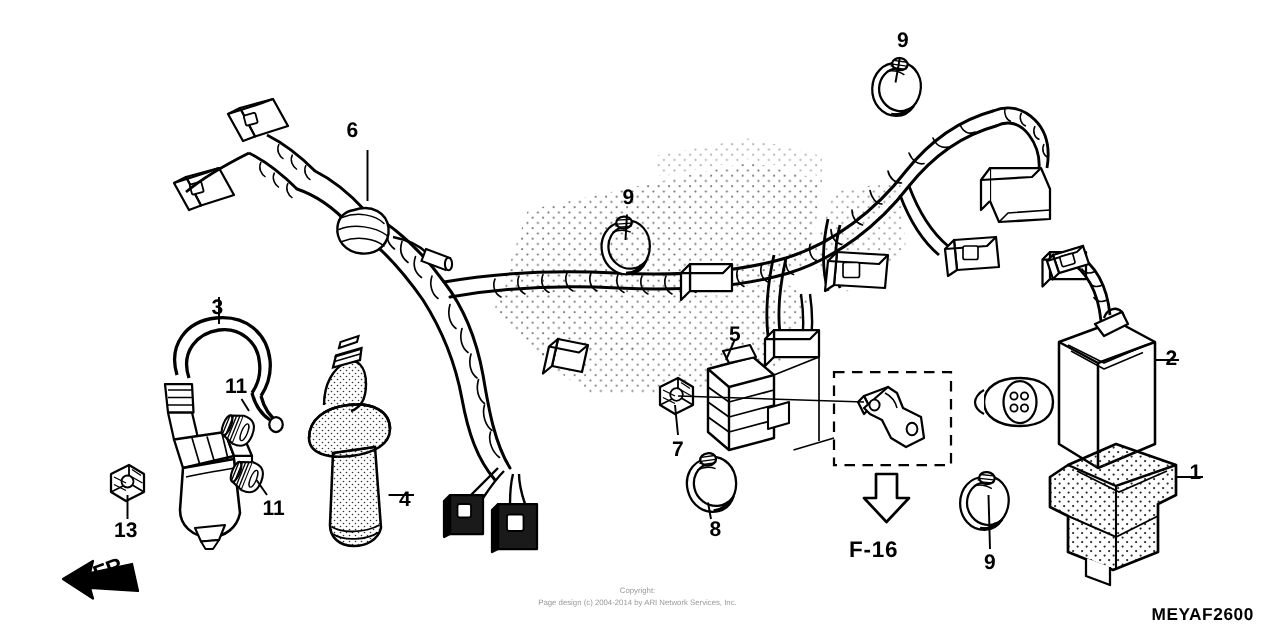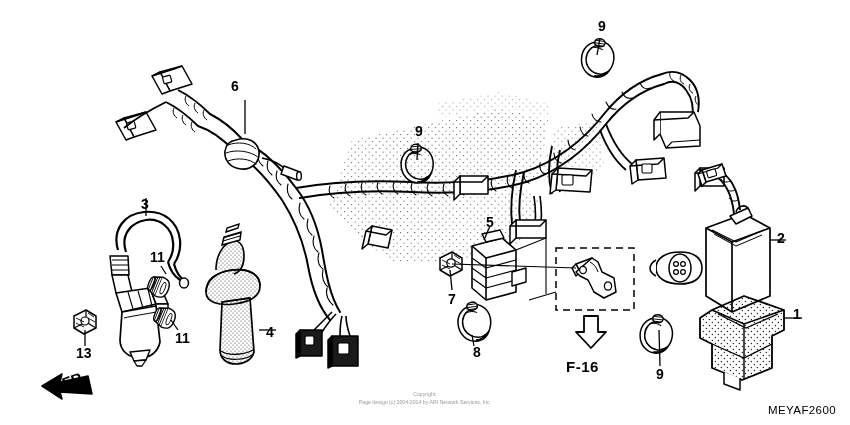--- a/index.html
+++ b/index.html
@@ -6,21 +6,21 @@
   body{width:850px;height:425px;overflow:hidden;
        font-family:"Liberation Sans",sans-serif;color:#000;}
   #stage{position:relative;width:850px;height:425px;background:#fff;}
   #art{position:absolute;left:0;top:0;}
   .lbl{position:absolute;font-family:"Liberation Sans",sans-serif;
        font-weight:bold;color:#000;line-height:1;white-space:nowrap;}
   .num{font-size:14px;}
   .fref{font-size:15px;letter-spacing:.5px;}
   .frtxt{font-size:15px;font-weight:bold;}
   .code{position:absolute;right:14px;bottom:9px;font-size:11.5px;
-        font-weight:normal;letter-spacing:.4px;}
+        font-weight:bold;letter-spacing:.4px;}
   .copy{position:absolute;left:0;right:0;bottom:18px;text-align:center;
         font-size:5.2px;color:#9a9a9a;line-height:1.5;
         font-family:"Liberation Sans",sans-serif;}
 </style>
 </head>
 <body>
 
 <div id="stage">
 
   <svg id="art" width="850" height="425" viewBox="0 0 850 425">

